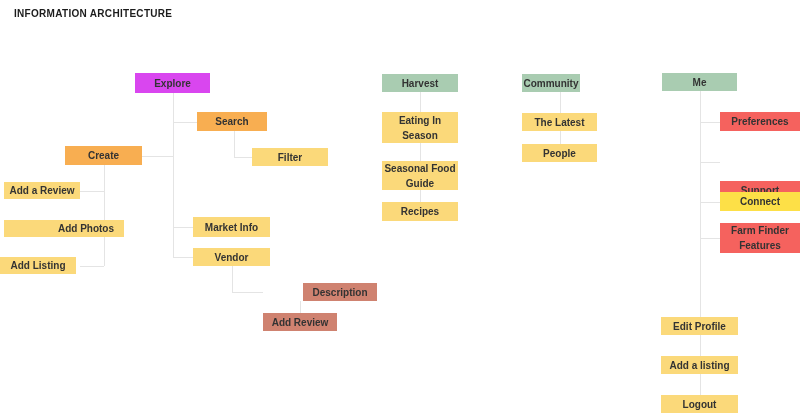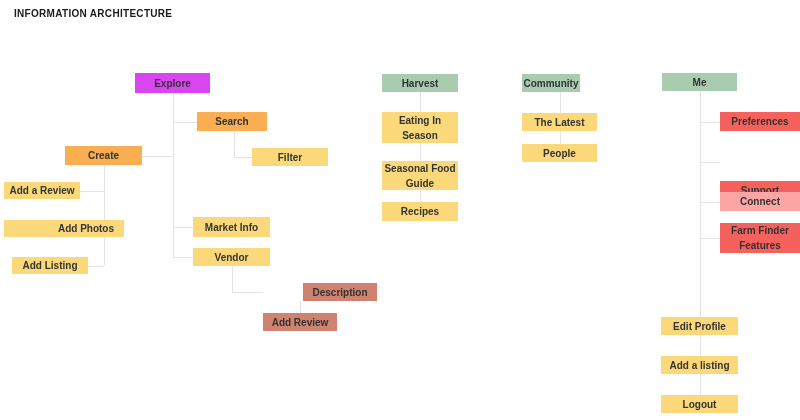--- a/index.html
+++ b/index.html
@@ -65,36 +65,36 @@
     <div class="line" style="left: 699.5px; top: 121.5px; width: 20.5px; height: 1px; background: rgb(228, 228, 228);"></div>
     <div class="line" style="left: 699.5px; top: 161.5px; width: 20.5px; height: 1px; background: rgb(228, 228, 228);"></div>
     <div class="line" style="left: 699.5px; top: 201.5px; width: 20.5px; height: 1px; background: rgb(228, 228, 228);"></div>
     <div class="line" style="left: 699.5px; top: 238px; width: 20.5px; height: 1px; background: rgb(228, 228, 228);"></div>
     <div class="node" style="left: 135px; top: 73px; width: 75px; height: 20px; background: #d946ef; color: rgb(51, 51, 51);">Explore</div>
     <div class="node" style="left: 197px; top: 112px; width: 70px; height: 19px; background: rgb(248, 174, 81); color: rgb(51, 51, 51);">Search</div>
     <div class="node" style="left: 252px; top: 148px; width: 76px; height: 18px; background: rgb(251, 217, 122); color: rgb(51, 51, 51);">Filter</div>
     <div class="node" style="left: 65px; top: 146px; width: 77px; height: 19px; background: rgb(248, 174, 81); color: rgb(51, 51, 51);">Create</div>
     <div class="node" style="left: 4px; top: 182px; width: 76px; height: 17px; background: rgb(251, 217, 122); color: rgb(51, 51, 51);">Add a Review</div>
     <div class="node" style="left: 4px; top: 220px; width: 76px; height: 17px; background: rgb(251, 217, 122); color: rgb(51, 51, 51); padding-left: 44px;">Add Photos</div>
-    <div class="node" style="left: 12px; top: 257px; width: 76px; height: 17px; background: rgb(251, 217, 122); color: rgb(51, 51, 51);">Add Listing</div>
+    <div class="node" style="left: 0; top: 257px; width: 76px; height: 17px; background: rgb(251, 217, 122); color: rgb(51, 51, 51);">Add Listing</div>
     <div class="node" style="left: 193px; top: 217px; width: 77px; height: 20px; background: rgb(251, 217, 122); color: rgb(51, 51, 51);">Market Info</div>
     <div class="node" style="left: 193px; top: 248px; width: 77px; height: 18px; background: rgb(251, 217, 122); color: rgb(51, 51, 51);">Vendor</div>
     <div class="node" style="left: 263px; top: 283px; width: 74px; height: 18px; background: rgb(207, 130, 112); color: rgb(51, 51, 51); margin-left: 40px;">Description</div>
     <div class="node" style="left: 263px; top: 313px; width: 74px; height: 18px; background: rgb(207, 130, 112); color: rgb(51, 51, 51);">Add Review</div>
     <div class="node" style="left: 382px; top: 74px; width: 76px; height: 18px; background: rgb(169, 204, 177); color: rgb(51, 51, 51);">Harvest</div>
     <div class="node" style="left: 382px; top: 112px; width: 76px; height: 31px; background: rgb(251, 217, 122); color: rgb(51, 51, 51);">Eating In
 Season</div>
     <div class="node" style="left: 382px; top: 161px; width: 76px; height: 29px; background: rgb(251, 217, 122); color: rgb(51, 51, 51);">Seasonal Food
 Guide</div>
     <div class="node" style="left: 382px; top: 202px; width: 76px; height: 19px; background: rgb(251, 217, 122); color: rgb(51, 51, 51);">Recipes</div>
     <div class="node" style="left: 522px; top: 74px; width: 58px; height: 18px; background: rgb(169, 204, 177); color: rgb(51, 51, 51);">Community</div>
     <div class="node" style="left: 522px; top: 113px; width: 75px; height: 18px; background: rgb(251, 217, 122); color: rgb(51, 51, 51);">The Latest</div>
     <div class="node" style="left: 522px; top: 144px; width: 75px; height: 18px; background: rgb(251, 217, 122); color: rgb(51, 51, 51);">People</div>
     <div class="node" style="left: 662px; top: 73px; width: 75px; height: 18px; background: rgb(169, 204, 177); color: rgb(51, 51, 51);">Me</div>
     <div class="node" style="left: 720px; top: 112px; width: 80px; height: 19px; background: rgb(245, 98, 94); color: rgb(51, 51, 51);">Preferences</div>
     <div class="node" style="left: 720px; top: 152px; width: 80px; height: 19px; background: rgb(245, 98, 94); color: rgb(51, 51, 51); margin-top: 29px;">Support</div>
-    <div class="node" style="left: 720px; top: 192px; width: 80px; height: 19px; background: #fca5a5; color: rgb(51, 51, 51);">Connect</div>
+    <div class="node" style="left: 720px; top: 192px; width: 80px; height: 19px; background: #fde047; color: rgb(51, 51, 51);">Connect</div>
     <div class="node" style="left: 720px; top: 223px; width: 80px; height: 30px; background: rgb(245, 98, 94); color: rgb(51, 51, 51);">Farm Finder
 Features</div>
     <div class="node" style="left: 661px; top: 317px; width: 77px; height: 18px; background: rgb(251, 217, 122); color: rgb(51, 51, 51);">Edit Profile</div>
     <div class="node" style="left: 661px; top: 356px; width: 77px; height: 18px; background: rgb(251, 217, 122); color: rgb(51, 51, 51);">Add a listing</div>
     <div class="node" style="left: 661px; top: 395px; width: 77px; height: 18px; background: rgb(251, 217, 122); color: rgb(51, 51, 51);">Logout</div>
   </div>
 
 </body></html>

